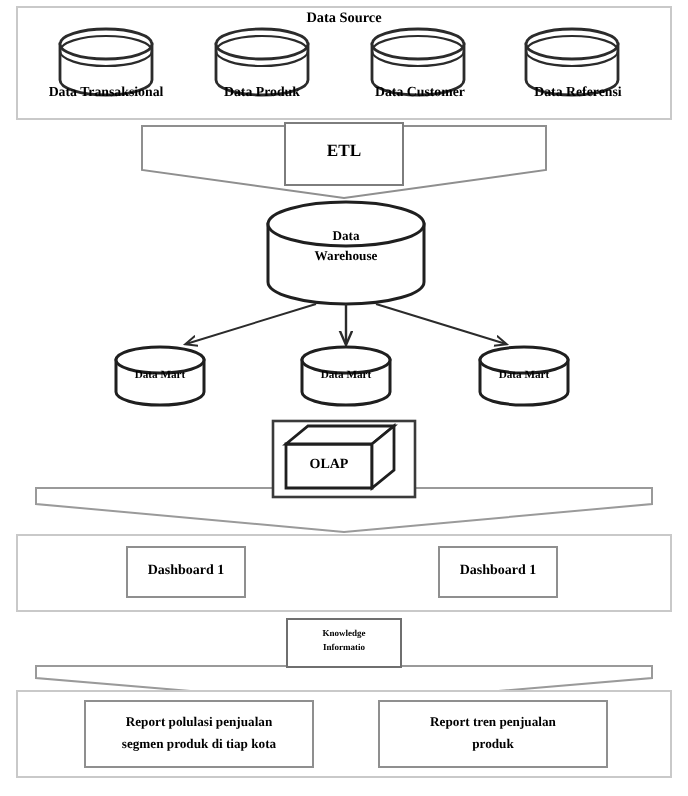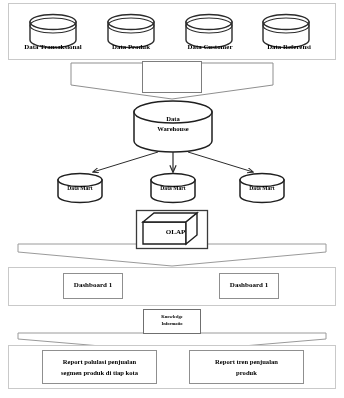--- a/index.html
+++ b/index.html
@@ -104,38 +104,40 @@
     <rect x="219.5" y="273.5" width="59" height="25" fill="#ffffff" stroke="#8f8f8f" stroke-width="1"></rect>
 
     <path d="M18,333 L136,333 L136,333 L208,333 L208,333 L326,333 L326,339 L172,352 L18,339 Z" fill="#ffffff" stroke="#9a9a9a" stroke-width="1"></path>
     <rect x="143.5" y="309.5" width="57" height="24" fill="#ffffff" stroke="#6f6f6f" stroke-width="1"></rect>
 
     <rect x="8.5" y="345.5" width="327" height="43" fill="#ffffff" stroke="#c9c9c9" stroke-width="1"></rect>
     <rect x="42.5" y="350.5" width="114" height="33" fill="#ffffff" stroke="#8f8f8f" stroke-width="1"></rect>
     <rect x="189.5" y="350.5" width="114" height="33" fill="#ffffff" stroke="#8f8f8f" stroke-width="1"></rect>
   </svg>
 
+  <div class="lbl t-title" style="left:0;top:5px;width:344px;">Data Source</div>
 
   <div class="lbl t-src" style="left:10px;top:43px;width:86px;">Data Transaksional</div>
 
   <div class="lbl t-src" style="left:92px;top:43px;width:78px;">Data Produk</div>
 
   <div class="lbl t-src" style="left:170px;top:43px;width:80px;">Data Customer</div>
 
   <div class="lbl t-src" style="left:248px;top:43px;width:82px;">Data Referensi</div>
 
+  <div class="lbl t-etl" style="left:142px;top:71px;width:60px;">ETL</div>
 
   <div class="lbl t-dw" style="left:133px;top:115px;width:80px;">Data</div>
   <div class="lbl t-dw" style="left:133px;top:125px;width:80px;">Warehouse</div>
 
   <div class="lbl t-mart" style="left:58px;top:185px;width:44px;">Data Mart</div>
   <div class="lbl t-mart" style="left:151px;top:185px;width:44px;">Data Mart</div>
   <div class="lbl t-mart" style="left:240px;top:185px;width:44px;">Data Mart</div>
 
-  <div class="lbl t-olap" style="left:143px;top:229px;width:65px;">OLAP</div>
+  <div class="lbl t-olap" style="left:143px;top:229px;width:43px;">OLAP</div>
 
   <div class="lbl t-dash" style="left:63px;top:282px;width:60px;">Dashboard 1</div>
   <div class="lbl t-dash" style="left:219px;top:282px;width:60px;">Dashboard 1</div>
 
   <div class="lbl t-know" style="left:143px;top:314px;width:58px;">Knowledge</div>
   <div class="lbl t-know" style="left:143px;top:321px;width:58px;">Informatio</div>
 
   <div class="lbl t-rep" style="left:43px;top:357px;width:113px;">Report polulasi penjualan</div>
   <div class="lbl t-rep" style="left:43px;top:368px;width:113px;">segmen produk di tiap kota</div>
 

